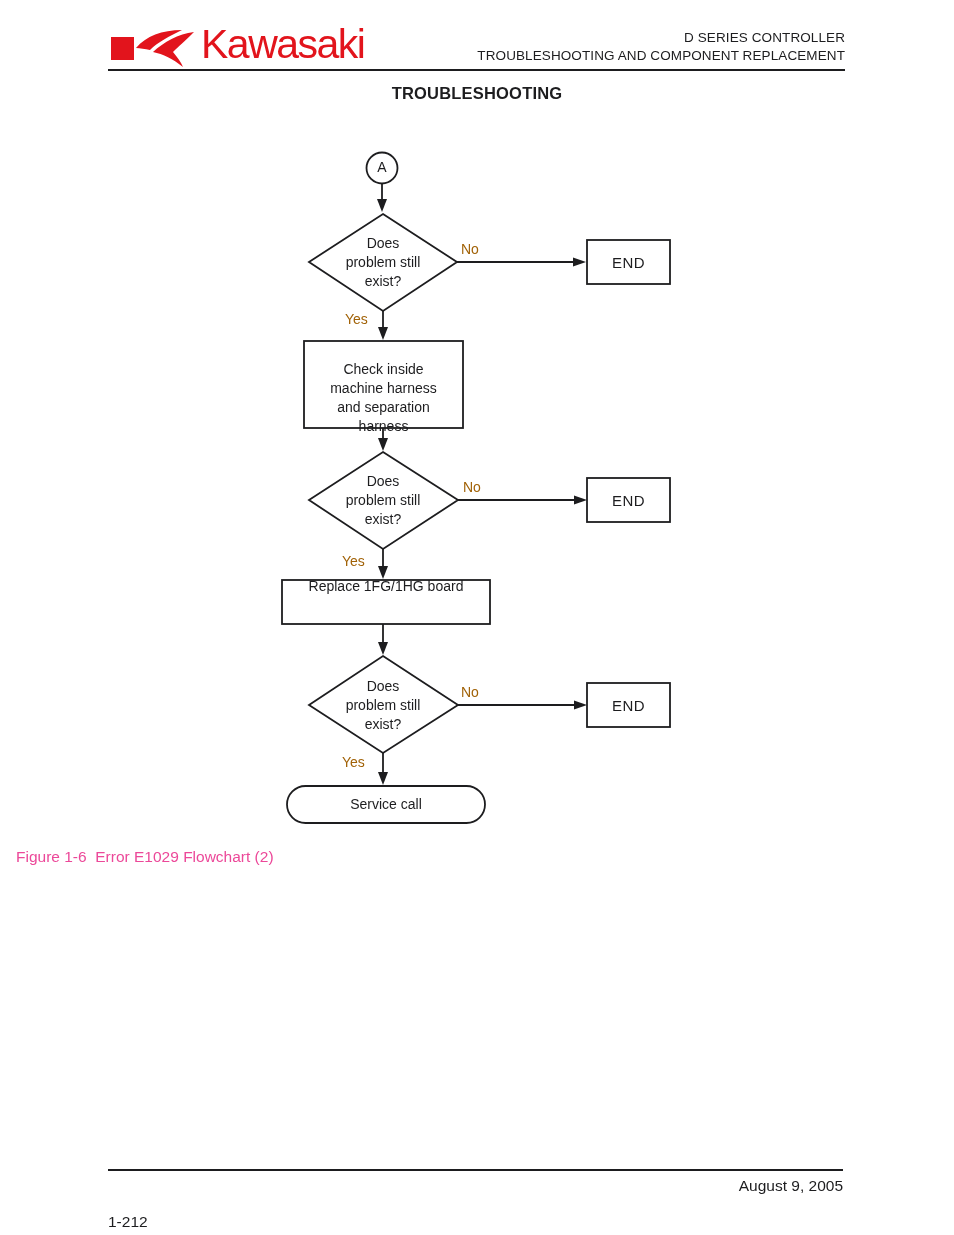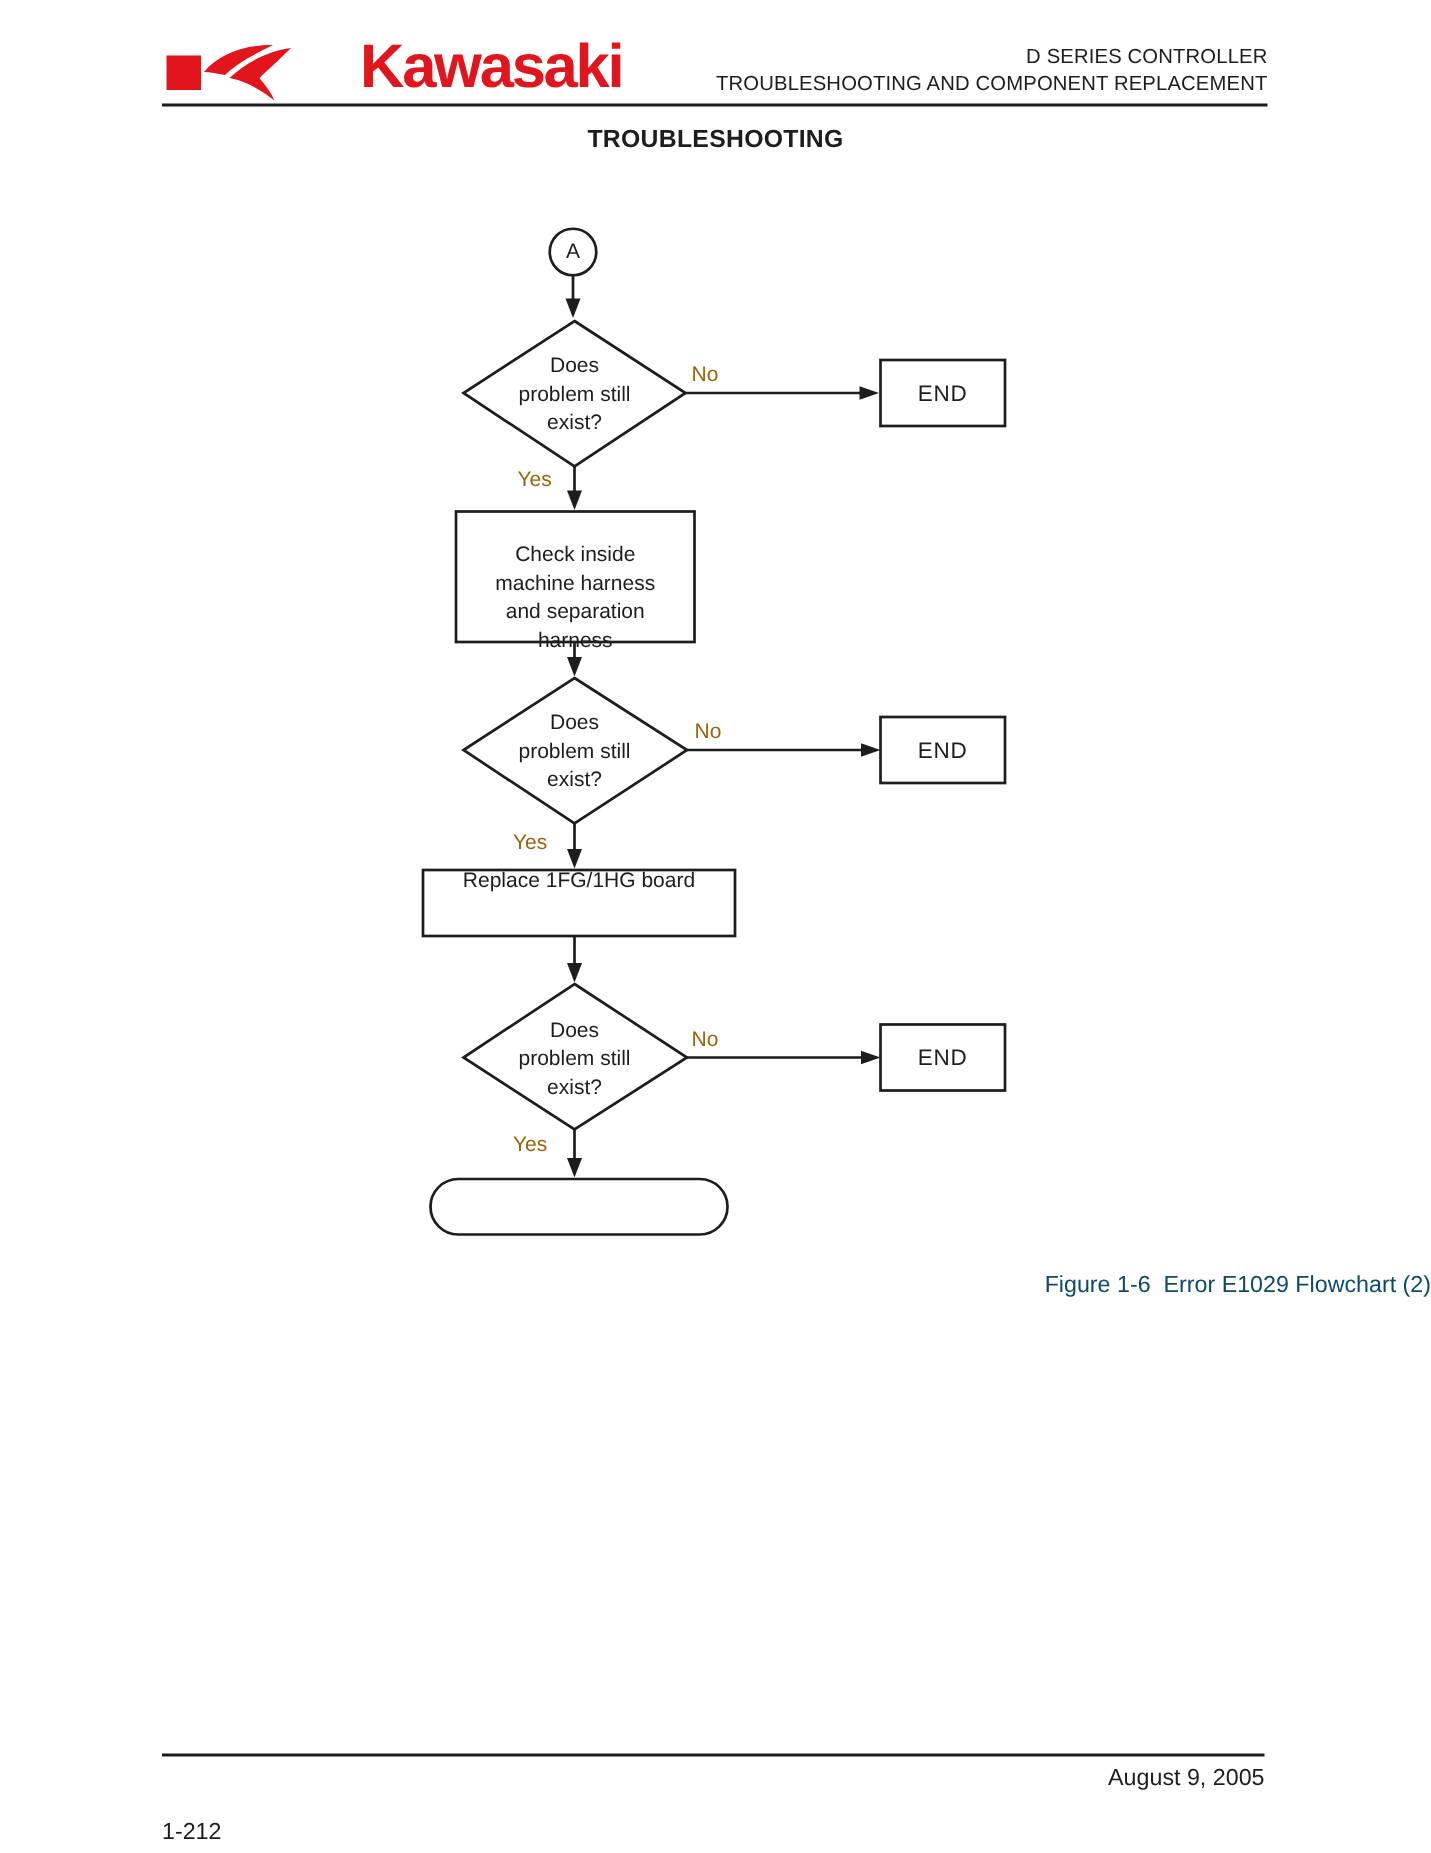--- a/index.html
+++ b/index.html
@@ -17,24 +17,23 @@
     position: absolute;
     left: 110px;
     top: 28px;
   }
   .brand-wordmark {
     position: absolute;
     left: 201px;
     top: 22px;
     font-size: 41px;
     line-height: 44px;
-    font-weight: bold;
+    font-weight: normal;
     letter-spacing: -1.5px;
     color: #e2141c;
-    margin-left: 39px;
   }
   .header-doc-titles {
     position: absolute;
     right: 109px;
     top: 29px;
     text-align: right;
     font-size: 13.5px;
     line-height: 18px;
     color: #1d1d1f;
     letter-spacing: 0.1px;
@@ -83,24 +82,25 @@
   .end-label {
     position: absolute;
     font-size: 15px;
     letter-spacing: 0.5px;
     color: #1d1d1f;
   }
   .figure-caption {
     position: absolute;
     left: 0; right: 0;
     top: 848px;
-    text-align: right;
+    text-align: left;
     font-size: 15.5px;
     white-space: pre;
-    color: #0c4a6e;
+    color: #ec4899;
+    padding-left: 16px;
   }
   
   .footer-rule {
     position: absolute;
     left: 108px;
     right: 111px;
     top: 1169px;
     height: 2px;
     background: #1d1d1f;
   }
@@ -197,20 +197,21 @@
 
   <div class="node-text flex-center" style="left:282px; top:564px; width:208px; height:44px;">Replace 1FG/1HG board</div>
 
   <div class="node-text" style="left:313px; top:677px; width:140px;">Does
 problem still
 exist?</div>
   <div class="edge-label" style="left:461px; top:684px;">No</div>
   <div class="end-label flex-center" style="left:587px; top:683px; width:83px; height:44px;">END</div>
   <div class="edge-label" style="left:342px; top:754px;">Yes</div>
 
+  <div class="node-text flex-center" style="left:287px; top:786px; width:198px; height:37px;">Service call</div>
 
   <div class="figure-caption">Figure 1-6  Error E1029 Flowchart (2)</div>
 
   <div class="footer-rule"></div>
   <div class="footer-left">1-212</div>
   <div class="footer-right">August 9, 2005</div>
 
 </div>
 
 </body></html>

